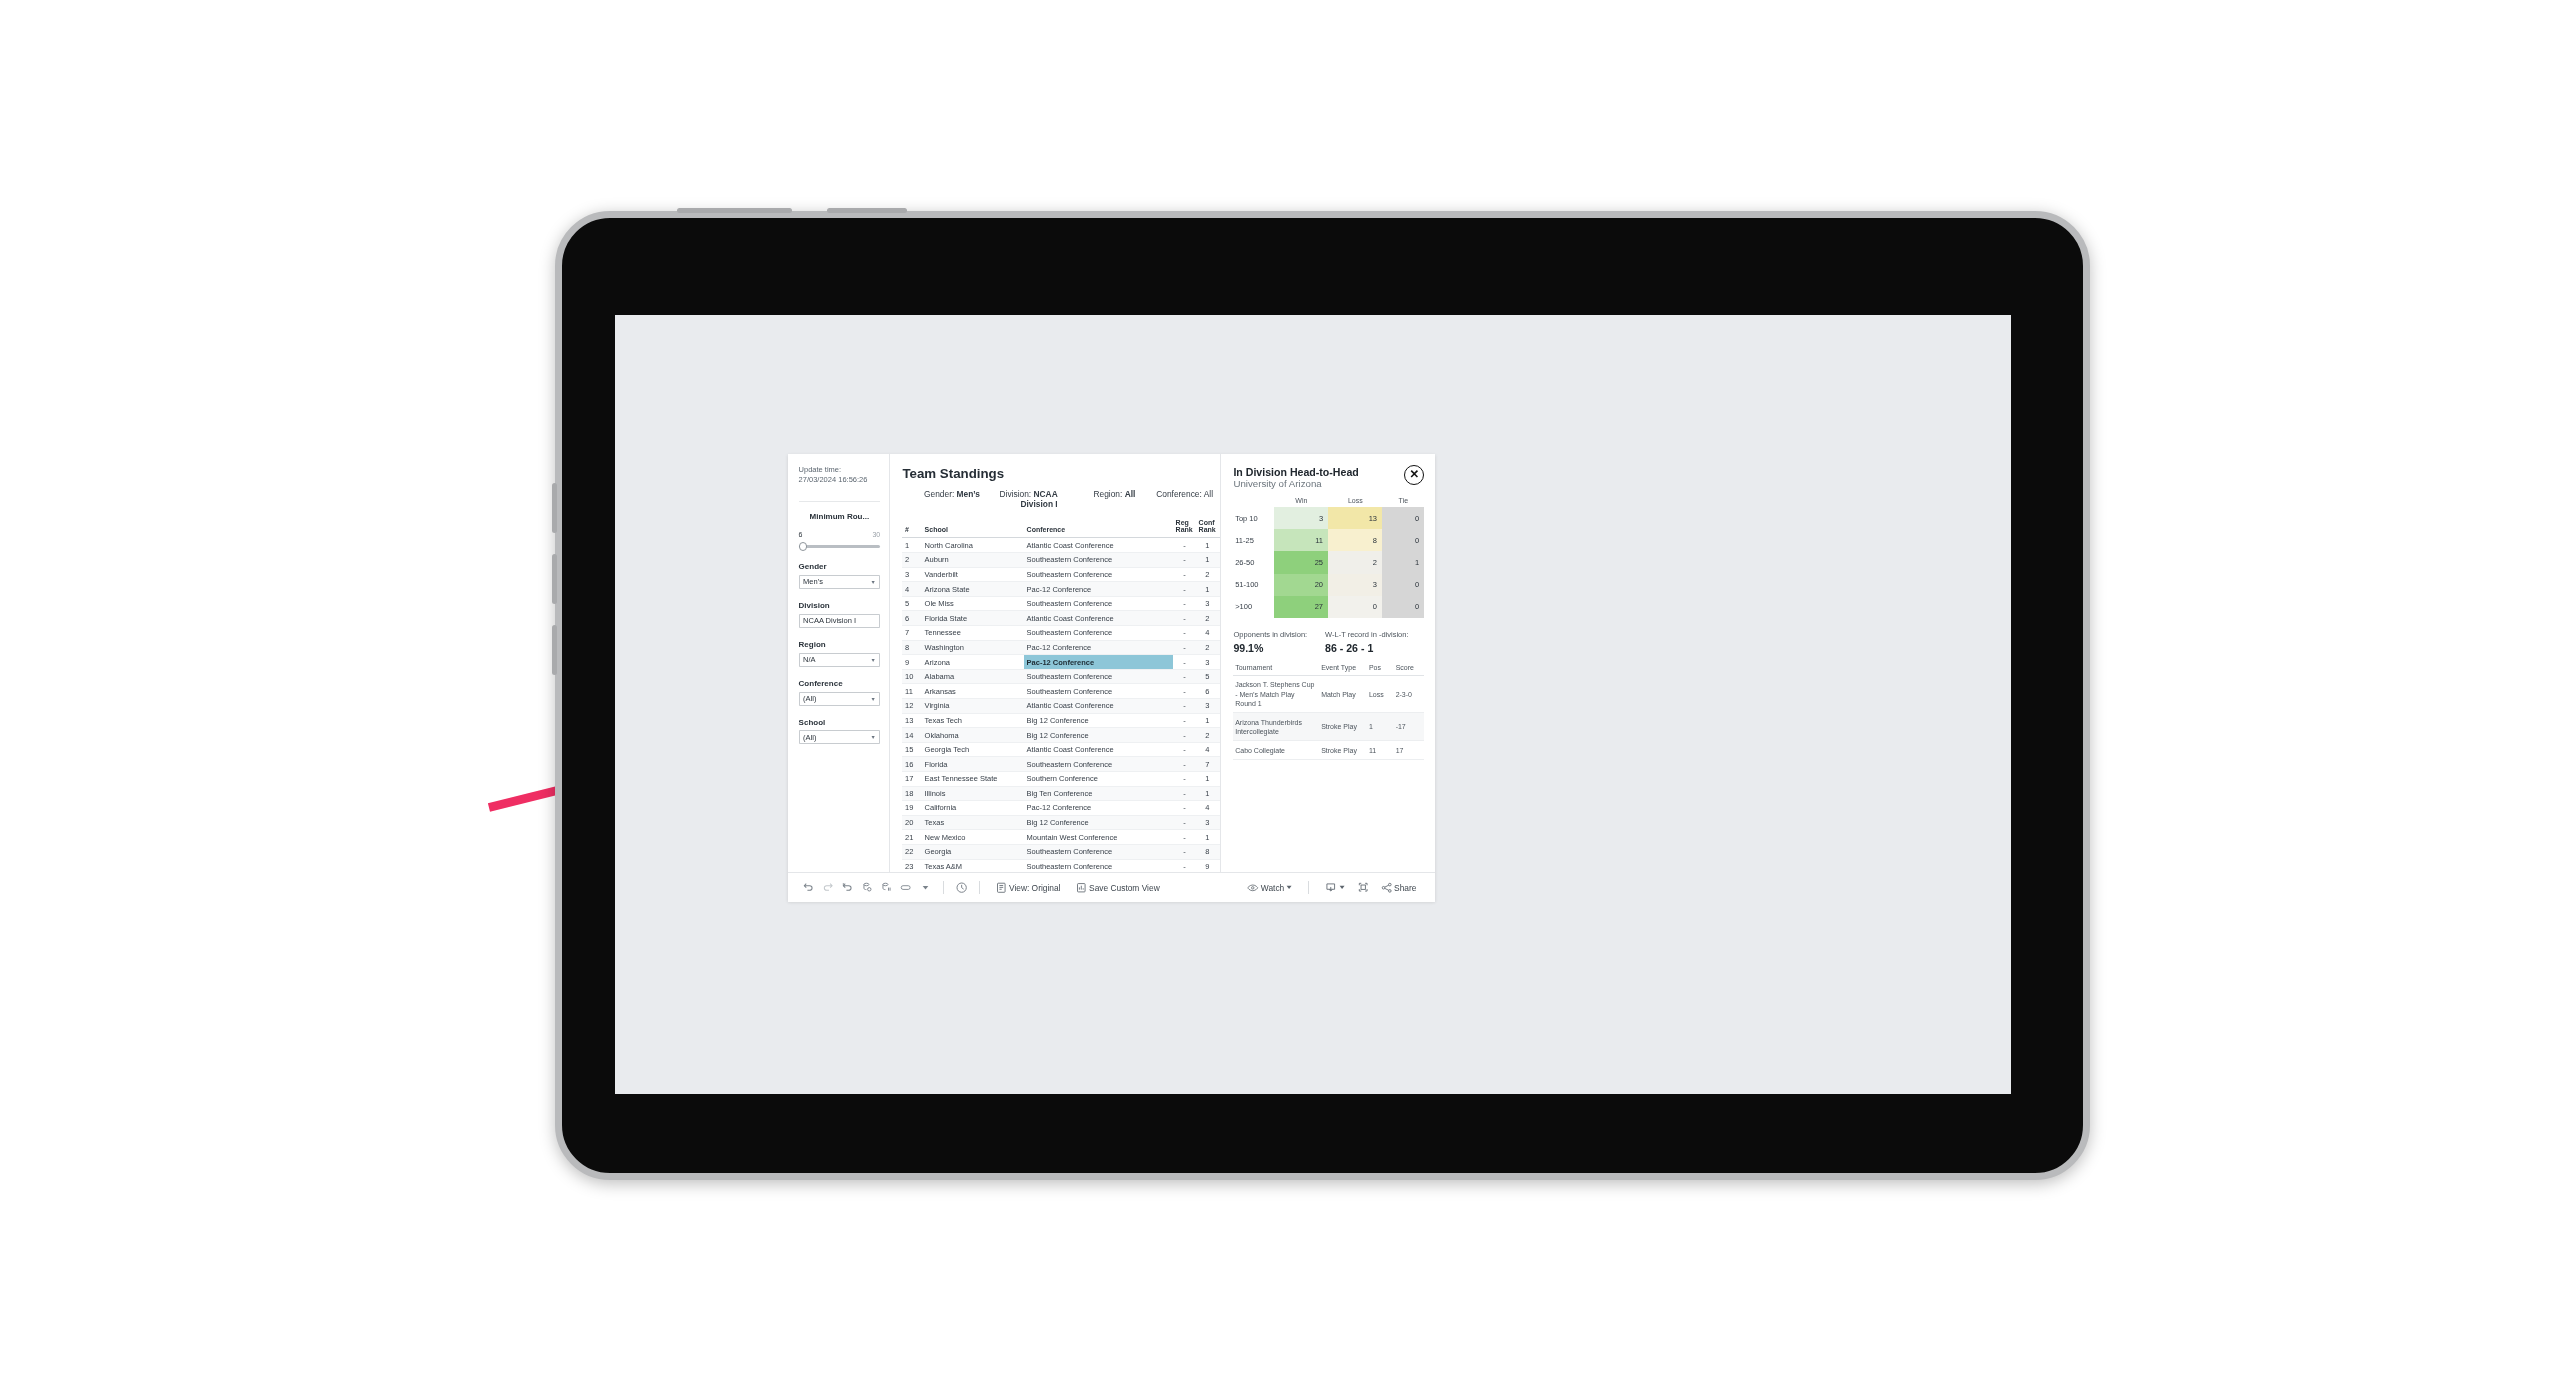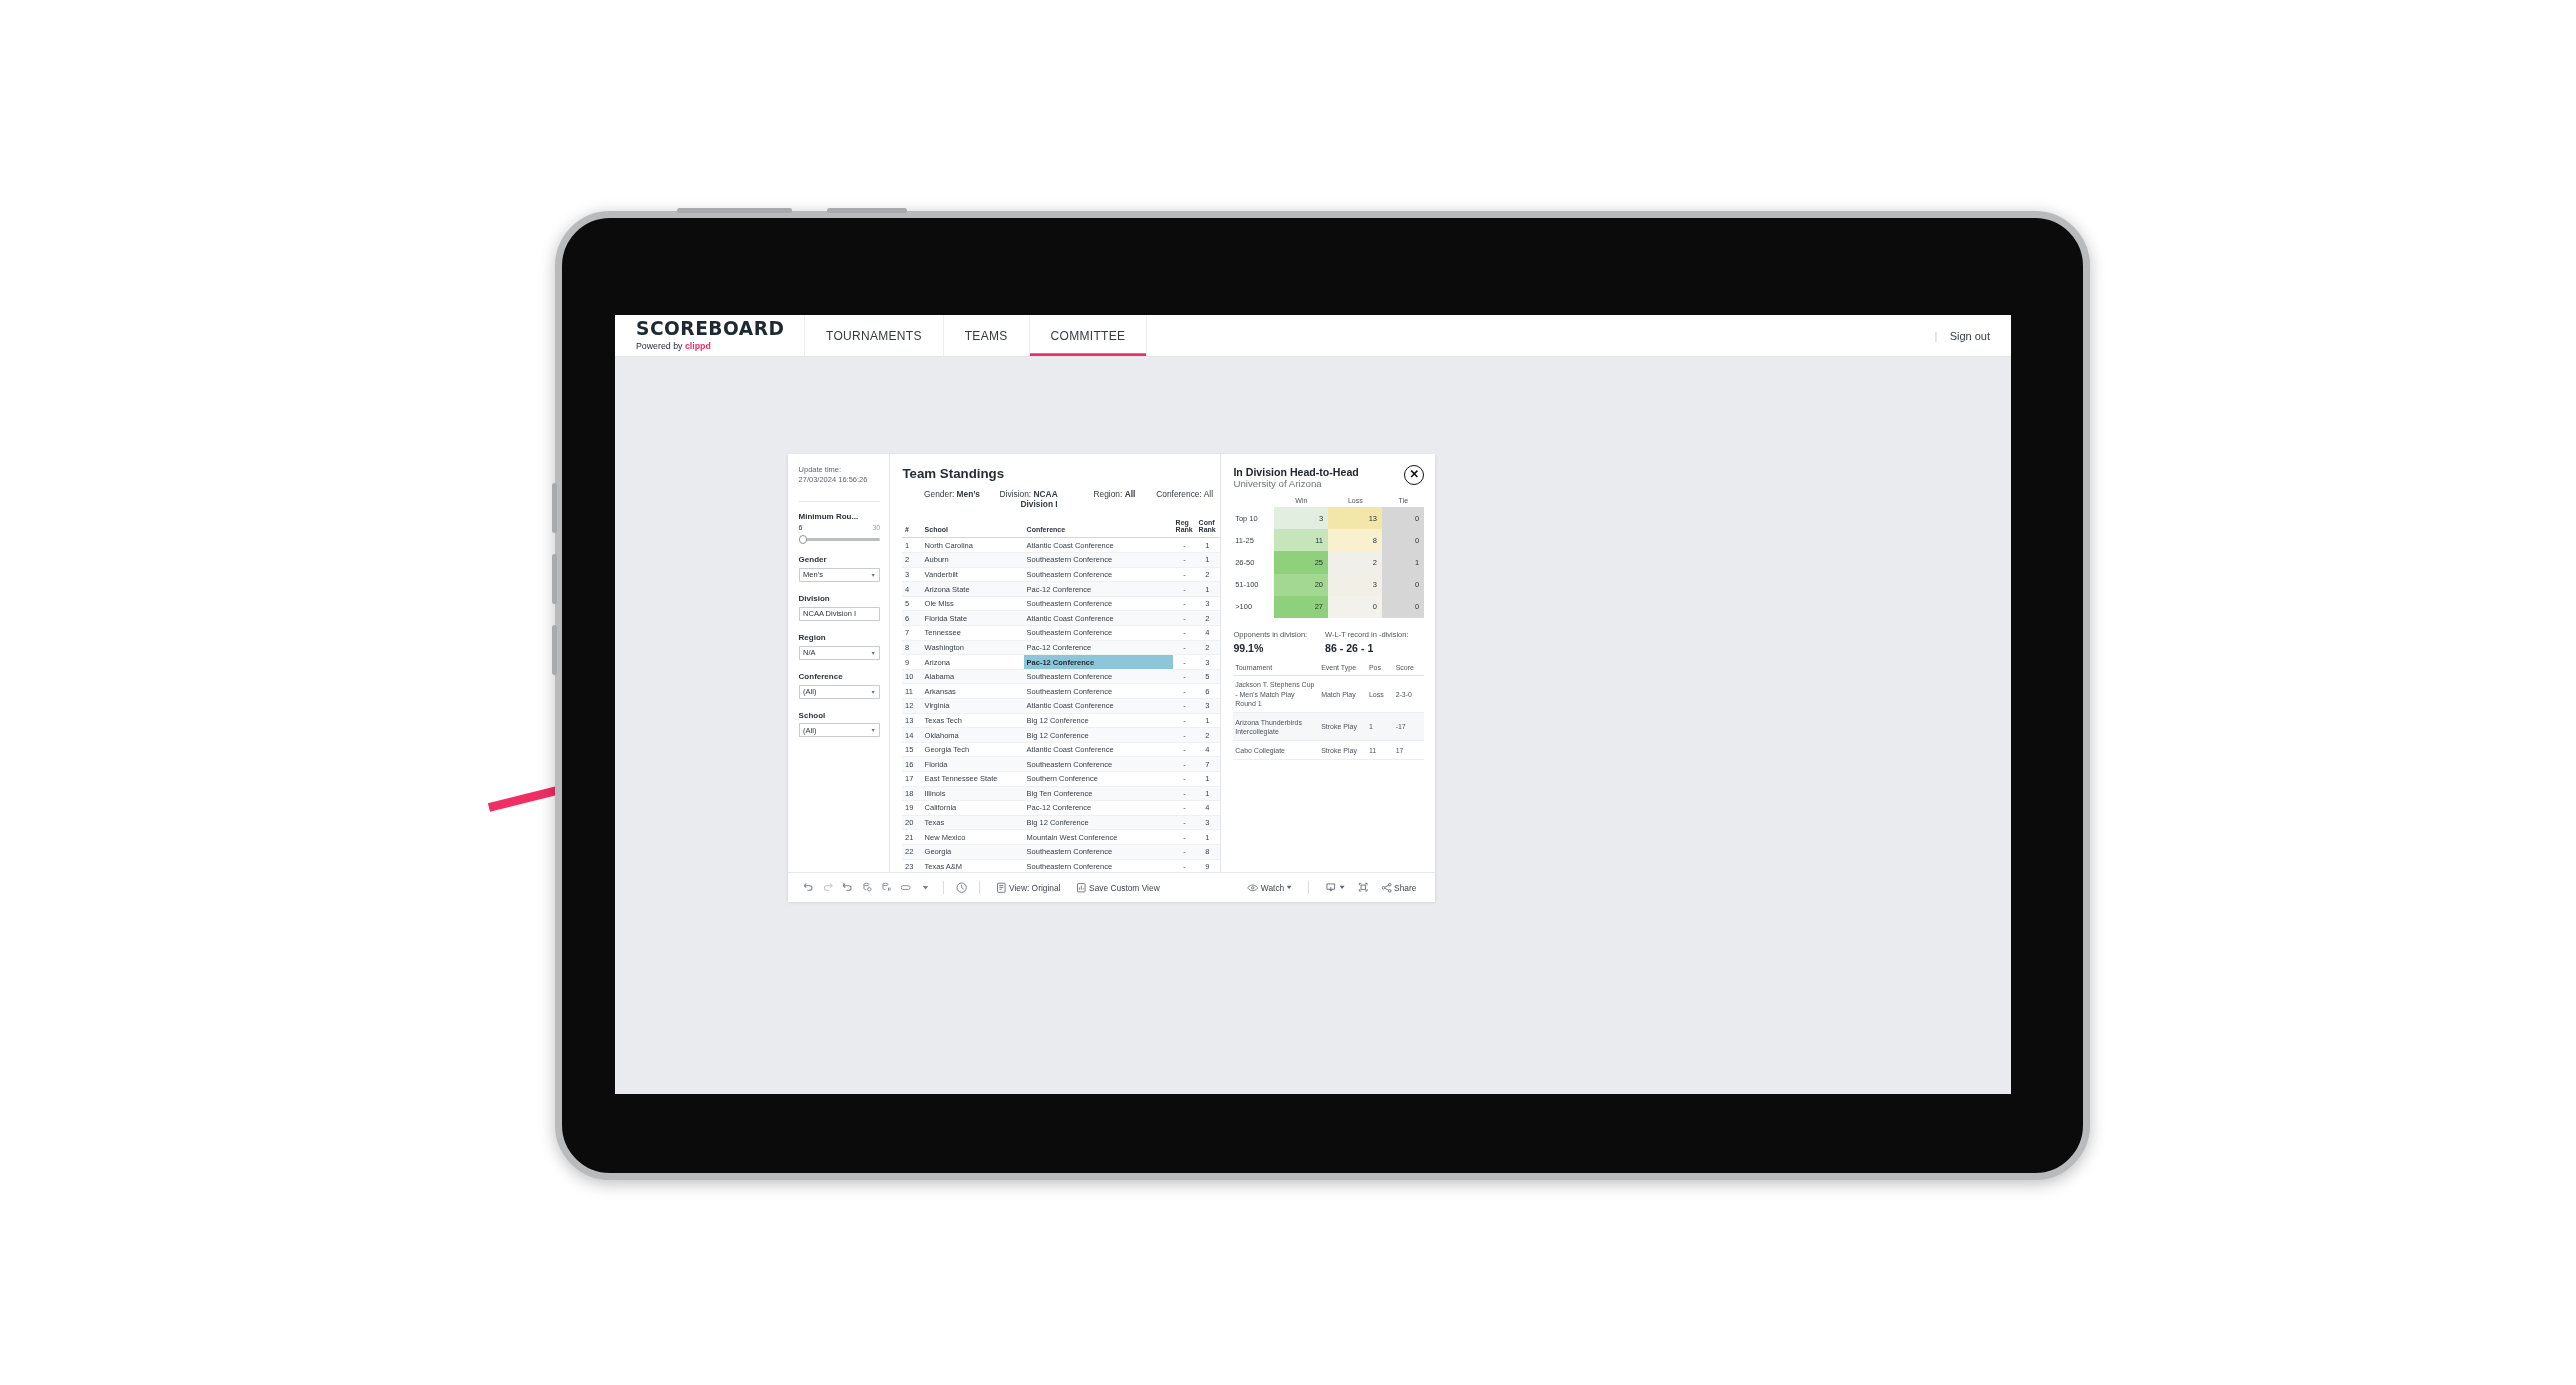--- a/index.html
+++ b/index.html
@@ -93,21 +93,21 @@
     display:flex; flex-direction:column;
   }
   #dash-body { flex:1; display:flex; overflow:hidden; }
 
   
   .filters { width:102px; border-right:0.9px solid #e4e6e9; padding:10.6px 8.8px 0 10.6px; }
   .upd-label { font-size:7.5px; color:#5c6670; line-height:1.35; }
   .filters hr { border:0; border-top:0.9px solid #e6e8ea; margin:16px 0 10.6px 0; }
   .fgroup { margin-bottom:12.4px; }
   .fgroup-title { font-size:8px; font-weight:700; color:#2b333b; margin-bottom:3.5px; }
-  .slider-title { font-size:8px; font-weight:700; color:#2b333b; margin-bottom:3px;}
+  .slider-title { font-size:8px; font-weight:700; color:#2b333b; text-align:center; margin-bottom:10px;}
   .slider-vals { display:flex; justify-content:space-between; font-size:7px; color:#2b333b; }
   .slider-vals span:last-child { color:#9aa1a8; }
   .slider-track { position:relative; height:8px; margin-top:3.5px; }
   .slider-track .rail { position:absolute; top:2.7px; left:0; right:0; height:3.1px; background:#b9bec3; border-radius:1.8px;}
   .slider-track .knob { position:absolute; top:0; left:0; width:8.8px; height:8.8px; background:#fff; border:1.4px solid #8e959b; border-radius:50%;}
   .fselect {
     height:14px; border:0.9px solid #c8ccd0; background:#fff; border-radius:0.9px;
     display:flex; align-items:center; padding:0 3.5px; font-size:7.5px; color:#2b333b;
     justify-content:space-between; cursor:pointer; overflow:hidden; white-space:nowrap;
   }
@@ -180,35 +180,20 @@
 
   <div id="tablet">
     <div id="btn-vol-a"></div>
     <div id="btn-vol-b"></div>
     <div id="btn-vol-c"></div>
     <div id="btn-top"></div>
     <div id="btn-top2"></div>
 
     <div id="screen">
 
-      <div class="topbar">
-        <div class="brand">
-          <div class="brand-title">SCOREBOARD</div>
-          <div class="brand-sub"><span>Powered by </span><b>clippd</b></div>
-        </div>
-        <div class="topnav">
-          <div class="topnav-item">TOURNAMENTS</div>
-          <div class="topnav-item">TEAMS</div>
-          <div class="topnav-item active">COMMITTEE</div>
-        </div>
-        <div class="topbar-right">
-          <span class="topbar-sep">|</span>
-          <span class="signout">Sign out</span>
-        </div>
-      </div>
 
 
       <div id="dash">
         <div id="dash-body">
 
           <div class="filters">
             <div class="upd-label">Update time:</div>
             <div class="upd-label">27/03/2024 16:56:26</div>
             <hr>
 

